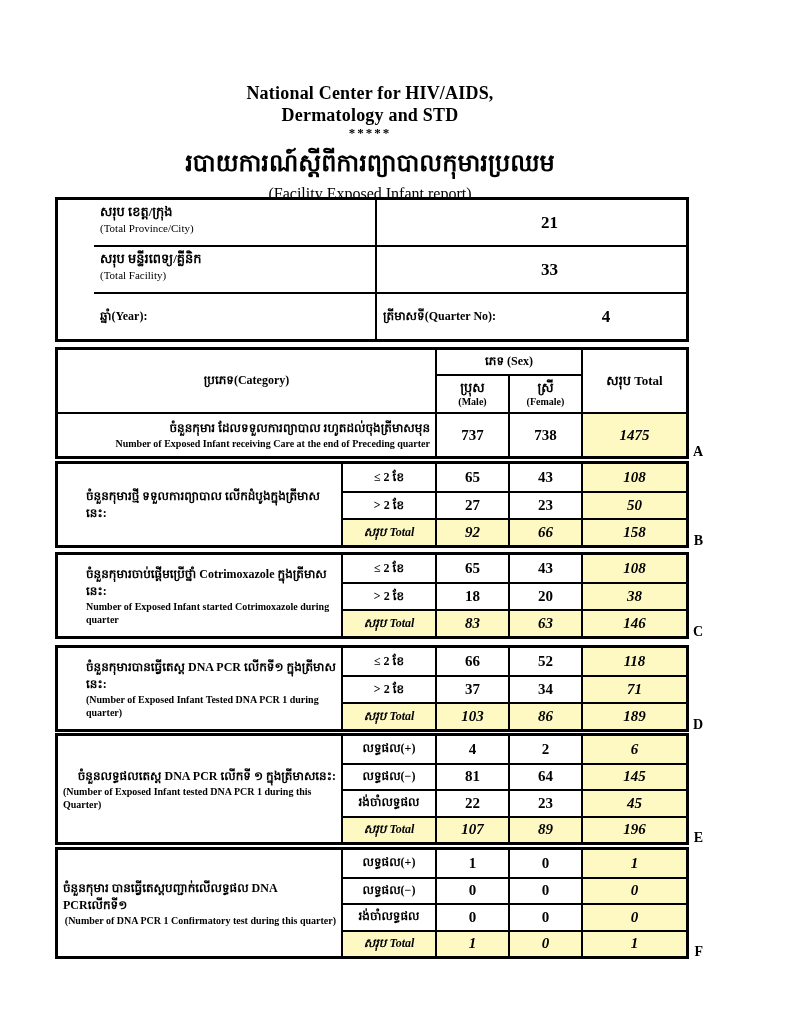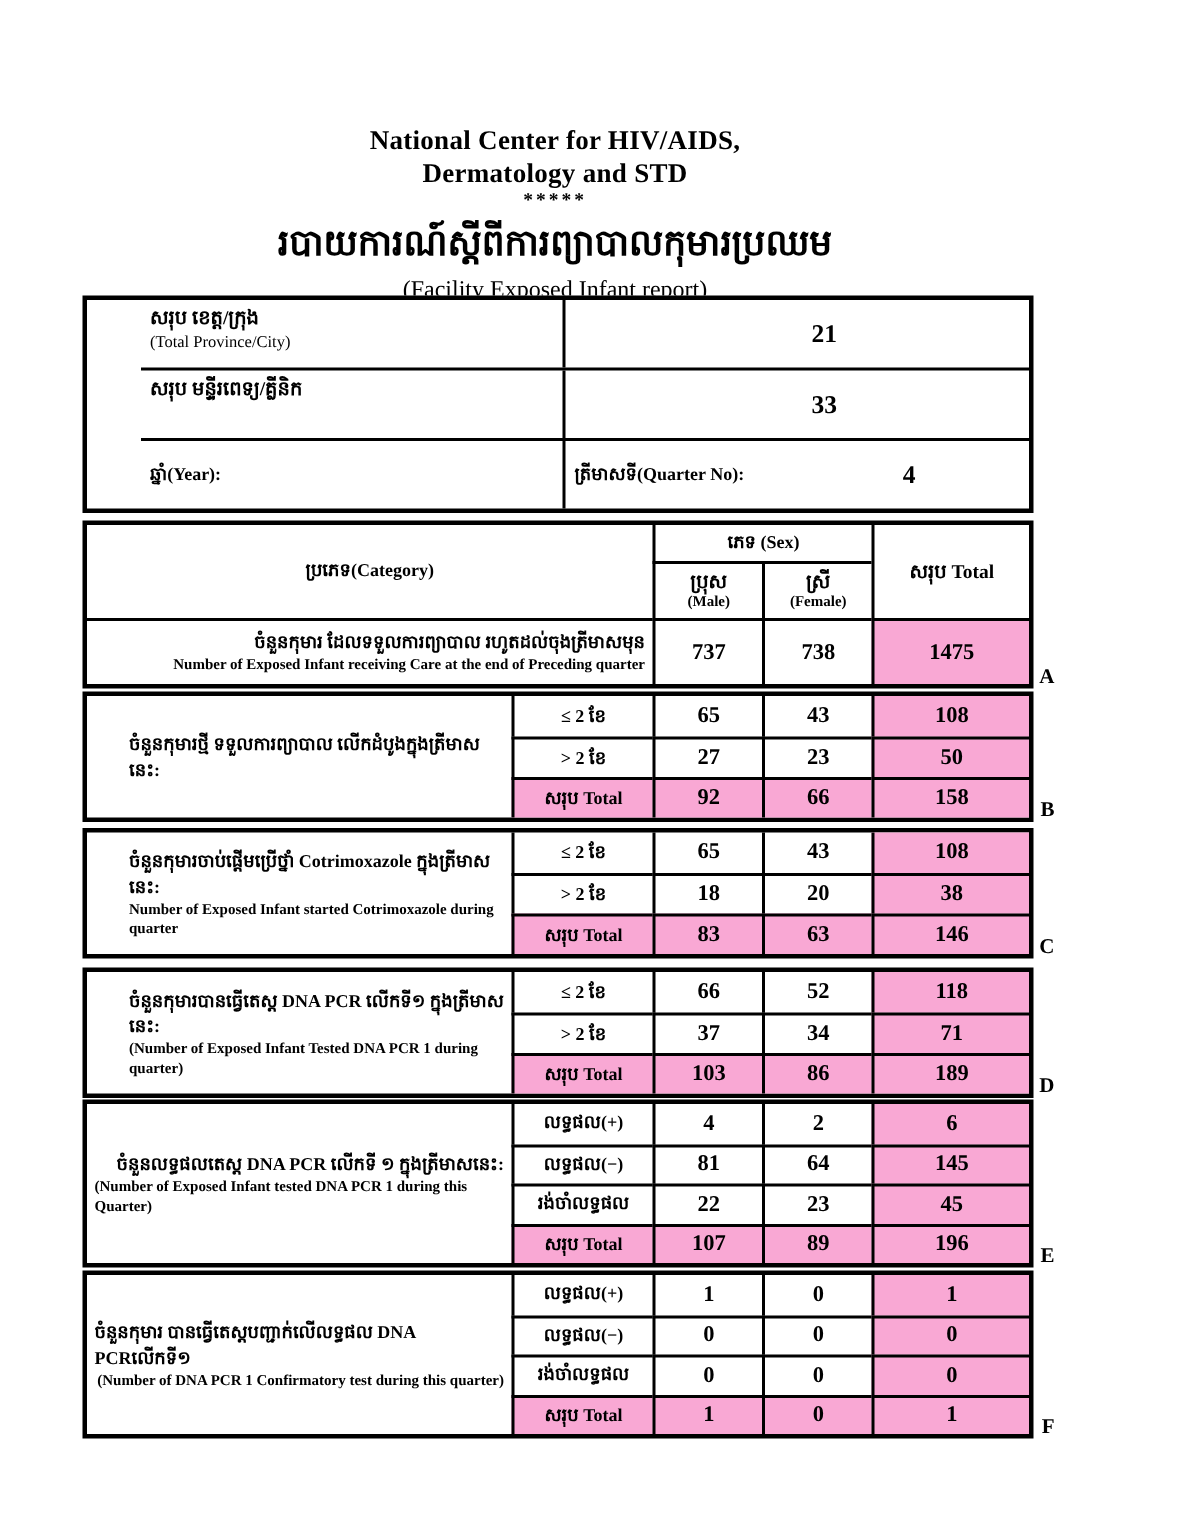--- a/index.html
+++ b/index.html
@@ -30,21 +30,21 @@
   .i-split { display:flex; align-items:center; }
   .i-split .lab { font-size:12px; font-weight:bold; }
   .i-split .val { flex:1; text-align:center; font-size:17px; font-weight:bold; }
 
   
   .section { position:absolute; left:55px; width:634px; border:3px solid #000; background:#fff;
              display:grid; grid-template-columns:283px 94px 73px 73px 105px; }
   .cell { border-left:2px solid #000; border-top:2px solid #000; display:flex; align-items:center; justify-content:center; }
   .cell.no-l { border-left:none; }
   .cell.no-t { border-top:none; }
-  .blue { background:#f9a8d4; }
+  .blue { background:#fef9c3;font-style:italic; }
 
   .cat-cell { flex-direction:column; align-items:flex-end; justify-content:center; padding:2px 5px; }
   .cat-kh { font-size:12px; font-weight:bold; line-height:17px; }
   .cat-en { font-size:10px; font-weight:bold; line-height:13px; }
 
   .head-cell { font-weight:bold; font-size:12px; text-align:center; flex-direction:column; }
   .tot-head { font-size:13px; }
   .sex-sub-main { font-size:13px; font-weight:bold; line-height:15px; }
   .sex-sub-en { font-size:10px; font-weight:bold; line-height:13px; }
 
@@ -87,20 +87,21 @@
     <div class="i-row">
       <div class="i-cell">
         <div class="i-label-kh">សរុប ខេត្ត/ក្រុង</div>
         <div class="i-label-en">(Total Province/City)</div>
       </div>
       <div class="i-cell vline i-value">21</div>
     </div>
     <div class="i-row">
       <div class="i-cell">
         <div class="i-label-kh">សរុប មន្ទីរពេទ្យ/គ្លីនិក</div>
+        <div class="i-label-en">(Total Facility)</div>
       </div>
       <div class="i-cell vline i-value">33</div>
     </div>
     <div class="i-row">
       <div class="i-cell i-split">
         <span class="lab">ឆ្នាំ(Year):</span>
       </div>
       <div class="i-cell vline i-split">
         <span class="lab">ត្រីមាសទី(Quarter No):</span>
         <span class="val">4</span>

